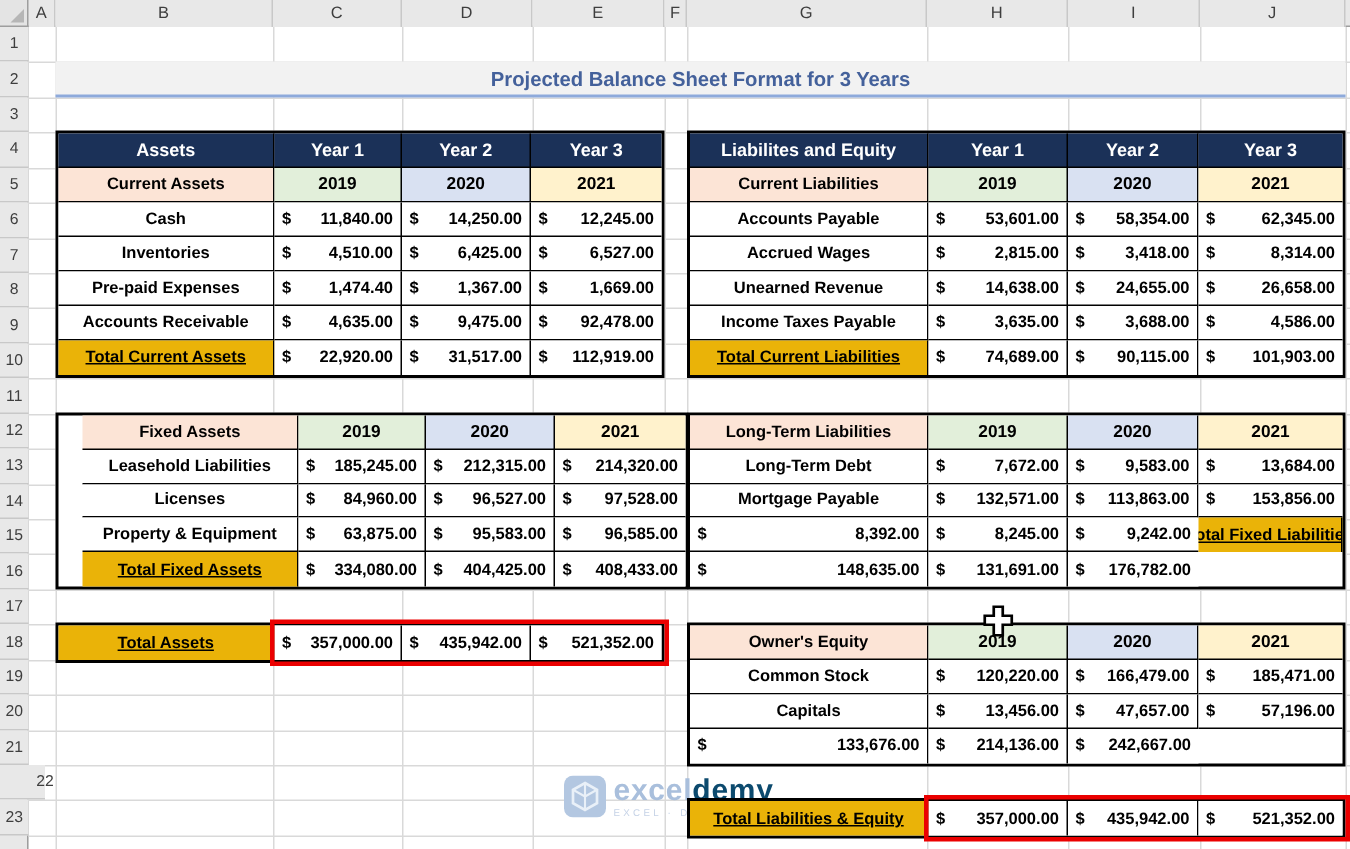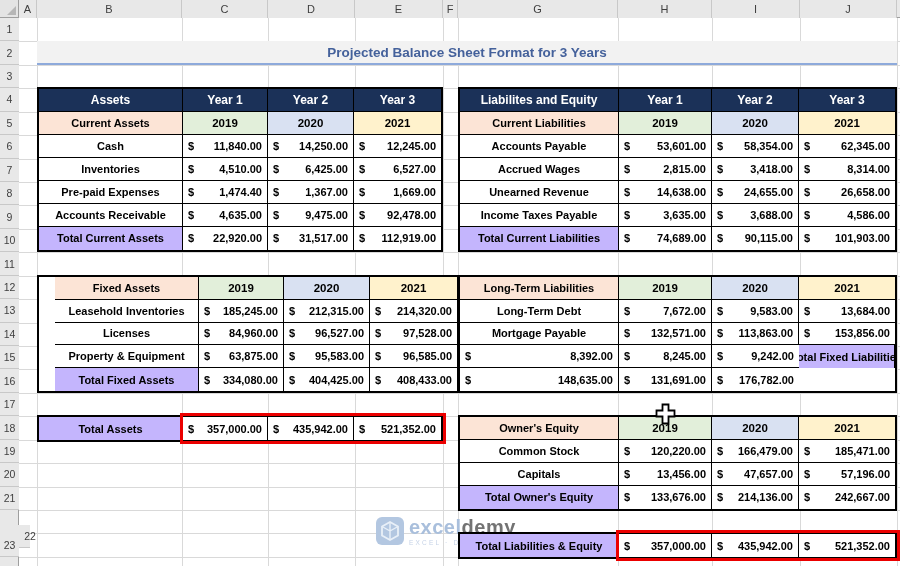--- a/index.html
+++ b/index.html
@@ -61,34 +61,34 @@
     display:flex; align-items:center; font-weight:bold; font-size:11px; color:#000;
     overflow:hidden; white-space:nowrap; background:#fff;
   }
   .cell.last-col { border-right:none; }
   .cell.last-row { border-bottom:none; }
   .cell.center { justify-content:center; text-align:center; }
   .cell.money { justify-content:space-between; padding:0 5px; }
   .cell.head { background:#1B3158; color:#fff; font-size:12px; }
   .cell.sub-label { background:#FCE4D6; }
   .cell.sub-year { font-size:11.5px; }
-  .cell.total-label { background:#c4b5fd; }
+  .cell.total-label { background:#eab308;text-decoration:underline; }
 
   
   .red-box {
     position:absolute; border:3px solid #EB0000; box-sizing:border-box;
     background:transparent; z-index:5; pointer-events:none;
   }
 
   
   #watermark { position:absolute; left:376px; top:517px; display:flex; align-items:flex-start; z-index:1; }
   #watermark .wm-logo { margin-right:5px; }
   #watermark .wm-brand { font-size:20px; font-weight:bold; line-height:20px; letter-spacing:0.5px; }
   #watermark .wm-brand .p1 { color:#A9BFDC; }
-  #watermark .wm-brand .p2 { color:#737373; }
+  #watermark .wm-brand .p2 { color:#0c4a6e; }
   #watermark .wm-tag { font-size:6.5px; letter-spacing:2.2px; color:#C6D3E7; margin-top:2px; }
 
   
   #cell-cursor { position:absolute; left:655px; top:403px; z-index:10; pointer-events:none; }
 </style>
 </head>
 <body>
 
 <div id="screen">
 
@@ -156,21 +156,21 @@
       <div class="row-header" style="top: 275.73px; height: 23.43px;">12</div>
       <div class="row-header" style="top: 299.16px; height: 23.43px;">13</div>
       <div class="row-header" style="top: 322.59px; height: 23.43px;">14</div>
       <div class="row-header" style="top: 346.02px; height: 23.43px;">15</div>
       <div class="row-header" style="top: 369.45px; height: 23.43px; text-align: right;">16</div>
       <div class="row-header" style="top: 392.88px; height: 23.43px;">17</div>
       <div class="row-header" style="top: 416.31px; height: 23.43px;">18</div>
       <div class="row-header" style="top: 439.74px; height: 23.43px;">19</div>
       <div class="row-header" style="top: 463.17px; height: 23.43px;">20</div>
       <div class="row-header" style="top: 486.6px; height: 23.43px;">21</div>
-      <div class="row-header" style="top: 525px; height: 23.43px; padding-left: 30px;">22</div>
+      <div class="row-header" style="top: 510px; height: 23.43px; padding-left: 30px;">22</div>
       <div class="row-header" style="top: 533.46px; height: 23.43px;">23</div>
       <div class="xl-table xl-left" style="left: 37px; top: 87.29px;">
         <div class="cell center head">Assets</div>
         <div class="cell center head">Year 1</div>
         <div class="cell center head">Year 2</div>
         <div class="cell last-col center head">Year 3</div>
         <div class="cell center sub-label">Current Assets</div>
         <div class="cell center sub-year" style="background: rgb(226, 239, 218);">2019</div>
         <div class="cell center sub-year" style="background: rgb(217, 225, 242);">2020</div>
         <div class="cell last-col center sub-year" style="background: rgb(255, 242, 204);">2021</div>
@@ -238,21 +238,21 @@
         <div class="cell last-col last-row money">
           <span>$</span>
           <span>112,919.00</span>
         </div>
       </div>
       <div class="xl-table xl-left" style="left: 37px; top: 274.73px; padding-left: 16px;">
         <div class="cell center sub-label">Fixed Assets</div>
         <div class="cell center sub-year" style="background: rgb(226, 239, 218);">2019</div>
         <div class="cell center sub-year" style="background: rgb(217, 225, 242);">2020</div>
         <div class="cell last-col center sub-year" style="background: rgb(255, 242, 204);">2021</div>
-        <div class="cell center">Leasehold Inventories</div>
+        <div class="cell center">Leasehold Liabilities</div>
         <div class="cell money">
           <span>$</span>
           <span>185,245.00</span>
         </div>
         <div class="cell money">
           <span>$</span>
           <span>212,315.00</span>
         </div>
         <div class="cell last-col money">
           <span>$</span>
@@ -470,21 +470,20 @@
           <span>13,456.00</span>
         </div>
         <div class="cell money">
           <span>$</span>
           <span>47,657.00</span>
         </div>
         <div class="cell last-col money">
           <span>$</span>
           <span>57,196.00</span>
         </div>
-        <div class="cell center total-label last-row">Total Owner's Equity</div>
         <div class="cell last-row money">
           <span>$</span>
           <span>133,676.00</span>
         </div>
         <div class="cell last-row money">
           <span>$</span>
           <span>214,136.00</span>
         </div>
         <div class="cell last-col last-row money">
           <span>$</span>

